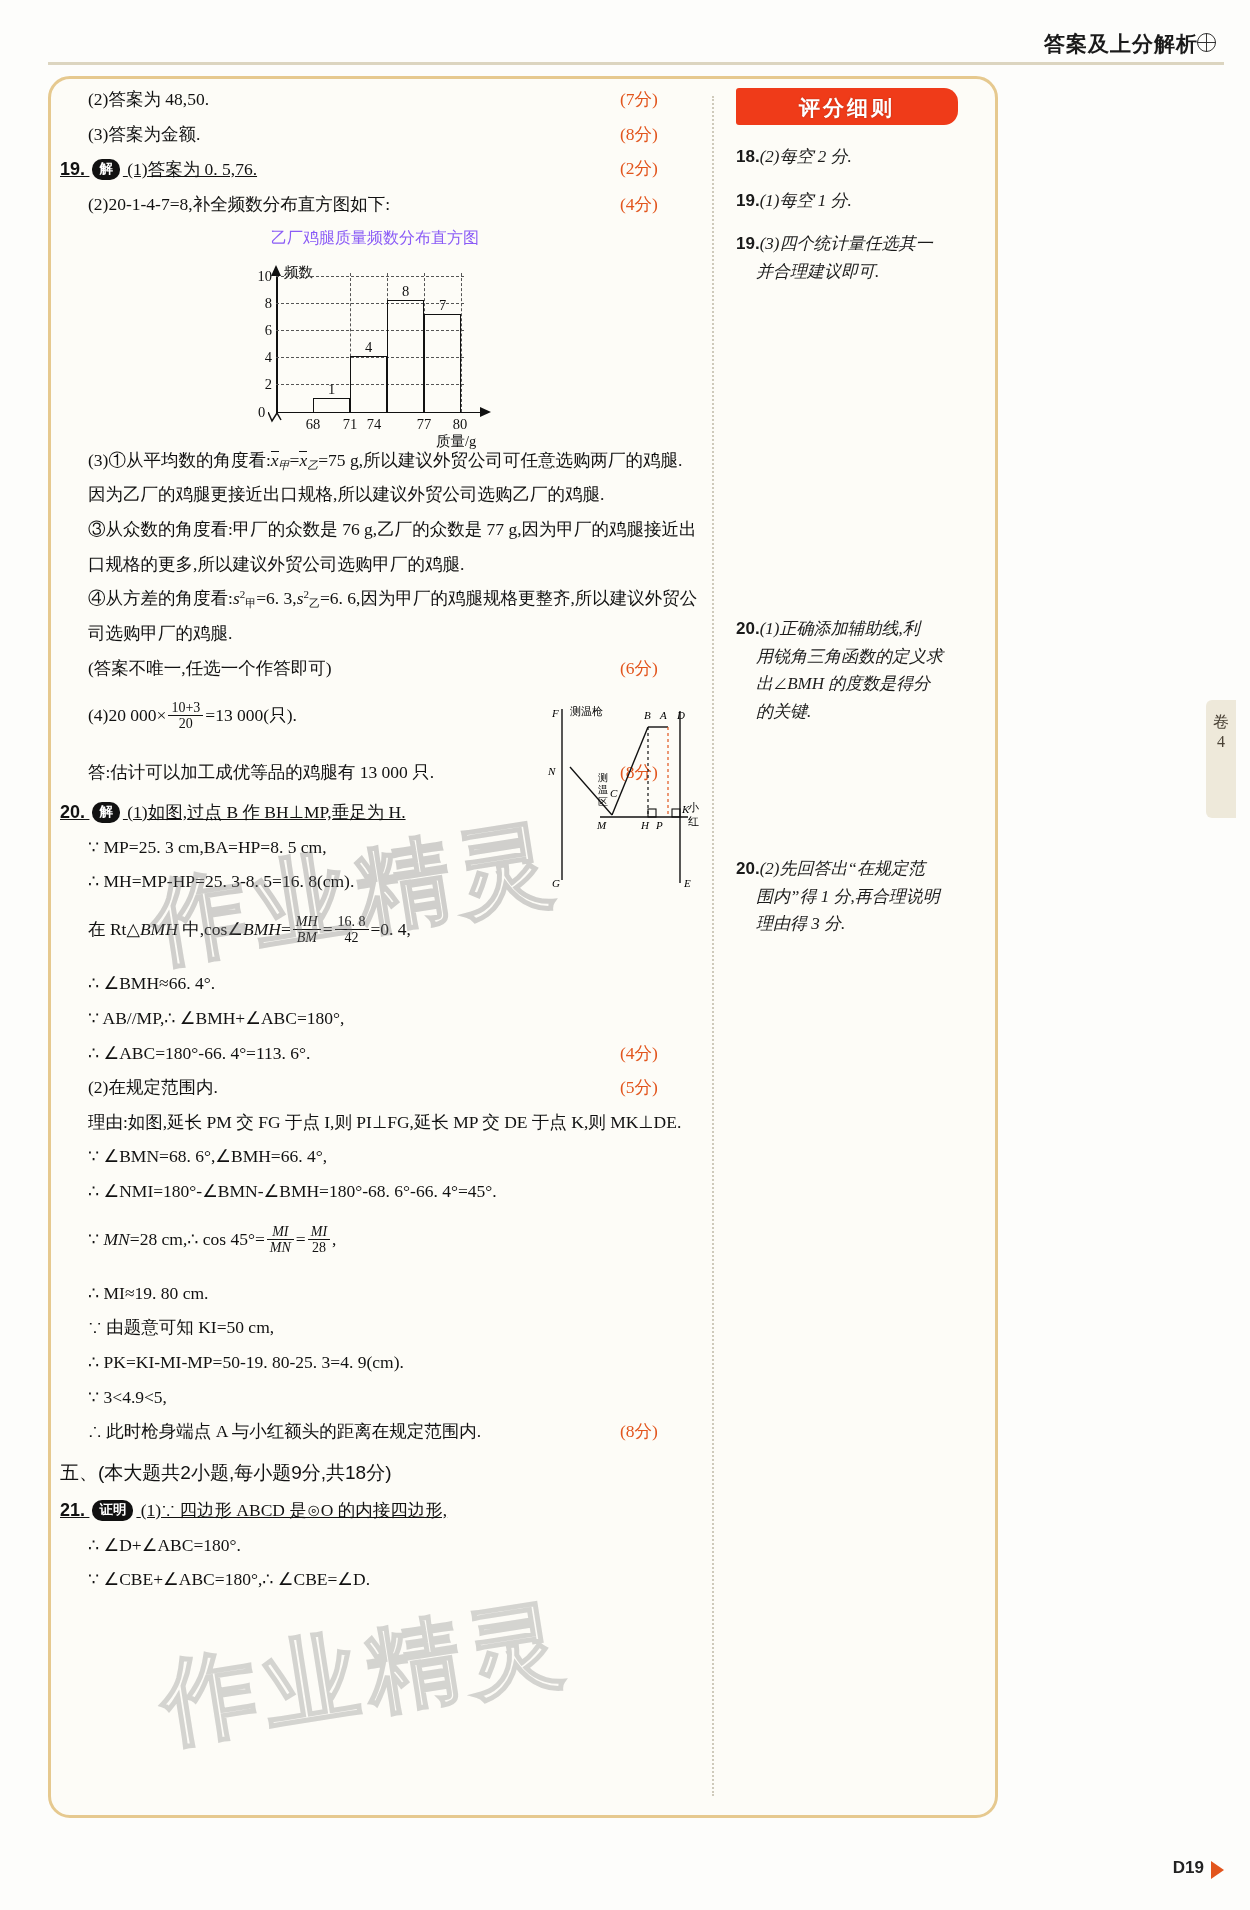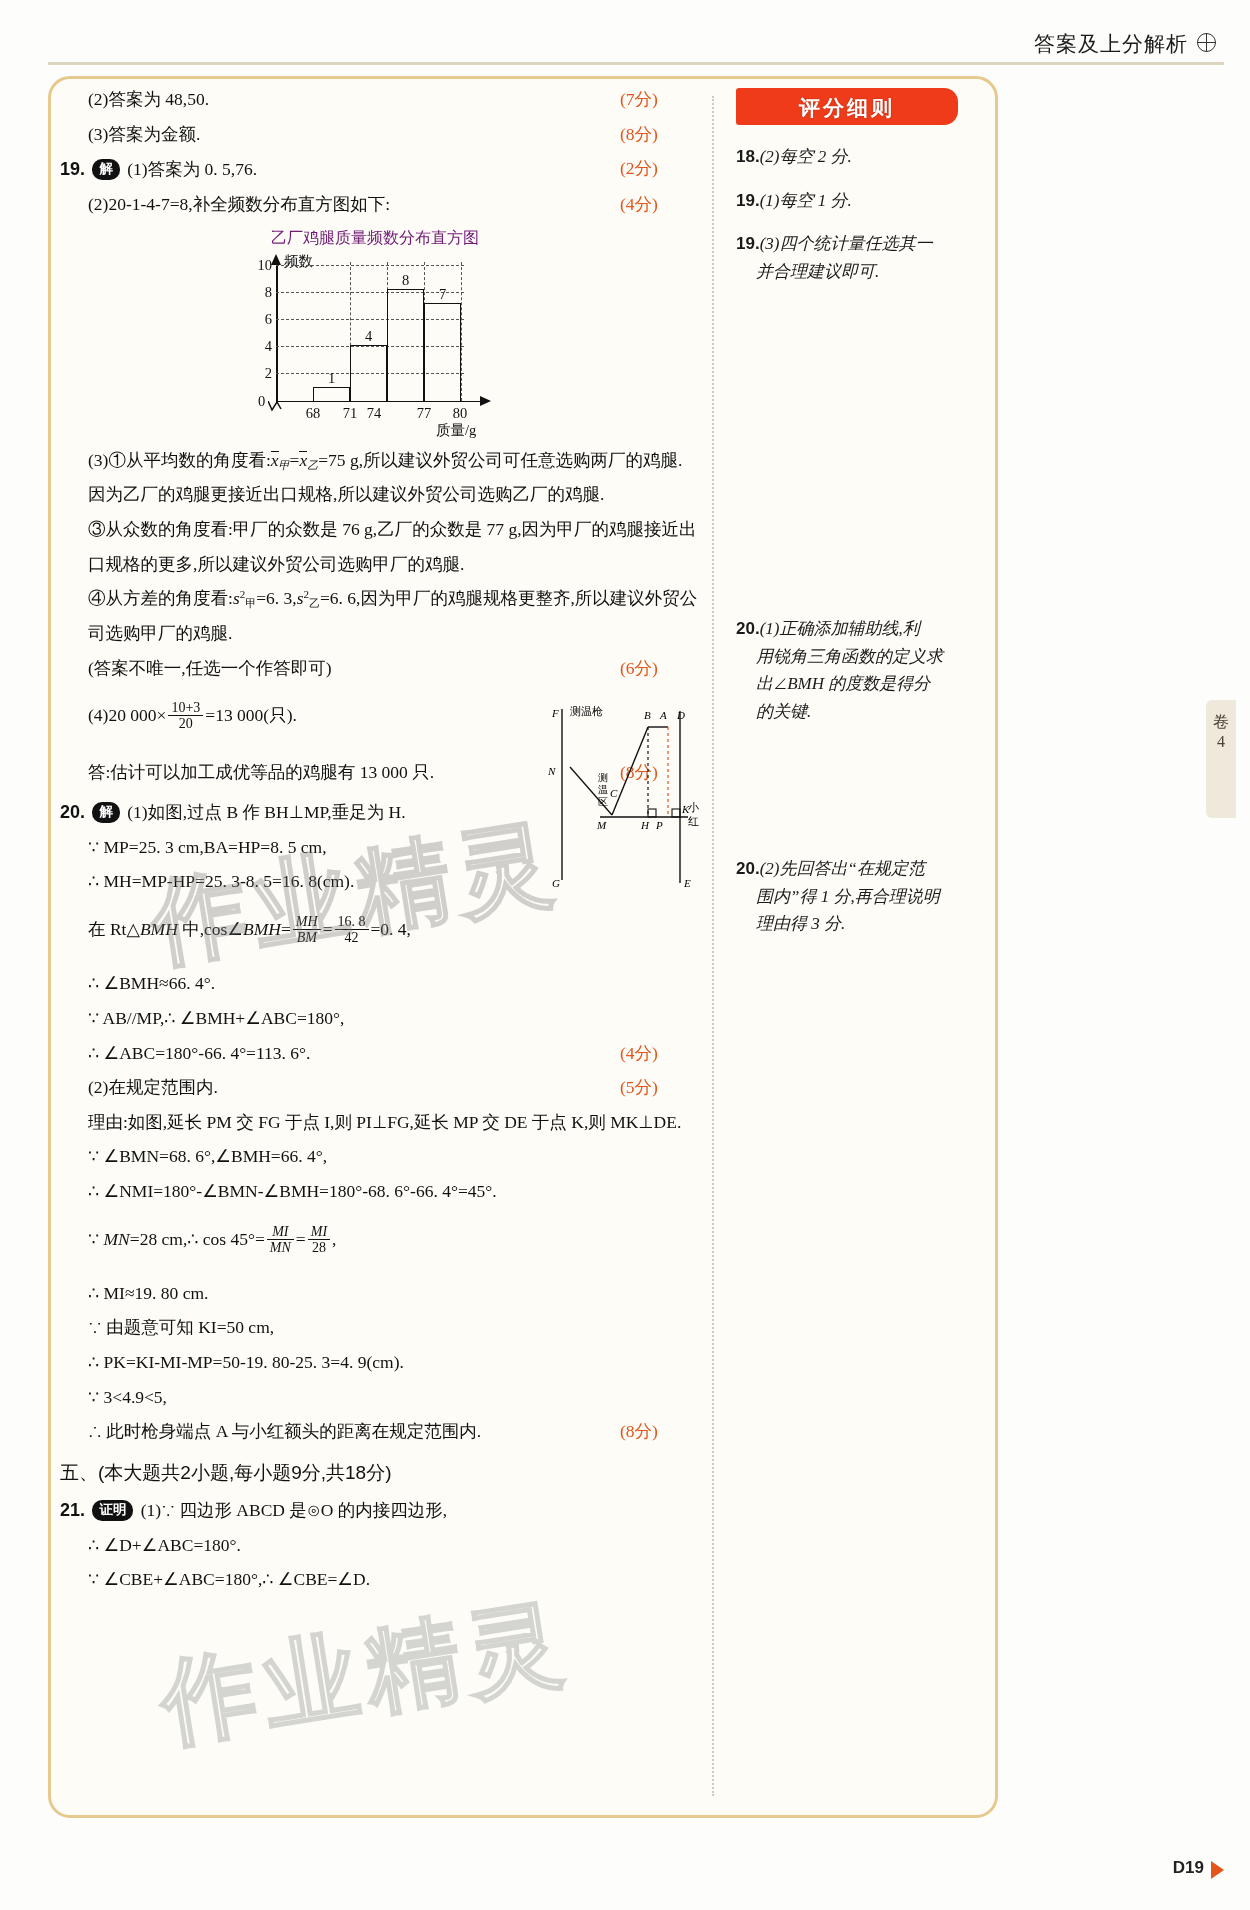--- a/index.html
+++ b/index.html
@@ -16,23 +16,23 @@
   }
 
   
   #page-header {
     position: absolute;
     top: 18px; left: 0; width: 1250px;
     height: 44px;
   }
   #header-title {
     position: absolute;
-    right: 62px; top: 12px;
+    right: 52px; top: 12px;
     font-size: 21px;
-    font-weight: normal;
+    font-weight: bold;
     color: #1a1a1a;
     letter-spacing: 1px;
     font-family: "Liberation Sans", sans-serif;
   }
   #header-globe {
     position: absolute;
     right: 34px; top: 15px;
     width: 19px; height: 19px;
     border: 1.6px solid #333;
     border-radius: 50%;
@@ -79,21 +79,21 @@
   .line {
     position: relative;
     font-size: 17.5px;
     color: #111;
     line-height: 1.35;
     margin-bottom: 11px;
     font-family: "Liberation Serif", serif;
     white-space: nowrap;
   }
   .ind1 { padding-left: 28px; }
-  .ind0 { padding-left: 0px; }
+  .ind0 { padding-left: 0px; text-decoration: underline; }
   .qnum {
     font-weight: bold;
     font-family: "Liberation Sans", sans-serif;
     font-size: 18px;
   }
   .badge {
     display: inline-block;
     background: #111;
     color: #fff;
     border-radius: 10px;
@@ -134,21 +134,21 @@
   .frac .den { display:block; border-top: 1.3px solid #111; padding: 0 3px;}
 
   
   #chart-wrap {
     position: relative;
     margin: 4px 0 6px 150px;
     width: 330px; height: 215px;
   }
   #chart-title {
     font-size: 16px; text-align: center;
-    color: #701a75; margin-bottom: 5px;
+    color: #8b5cf6; margin-bottom: 16px;
     white-space: nowrap;
   }
   #chart-area {
     position: relative;
     width: 262px; height: 175px;
     margin-left: 26px;
   }
   .axis-y {
     position:absolute; left: 40px; top: 8px;
     width: 1.6px; height: 140px; background: #111;

